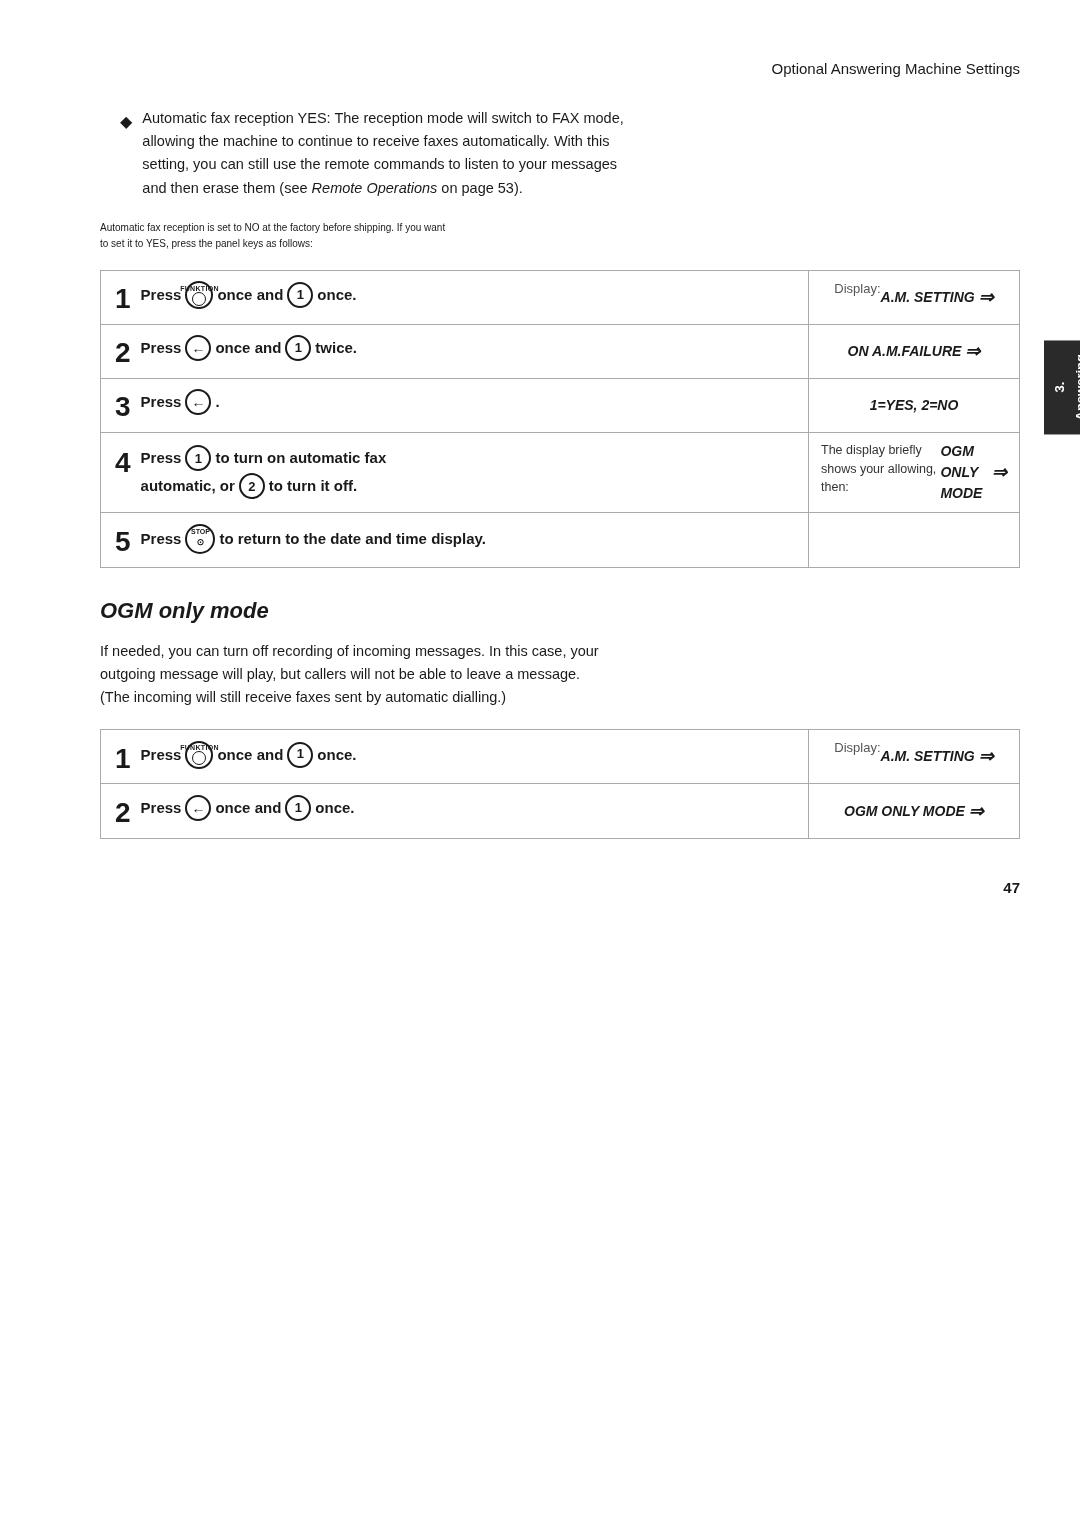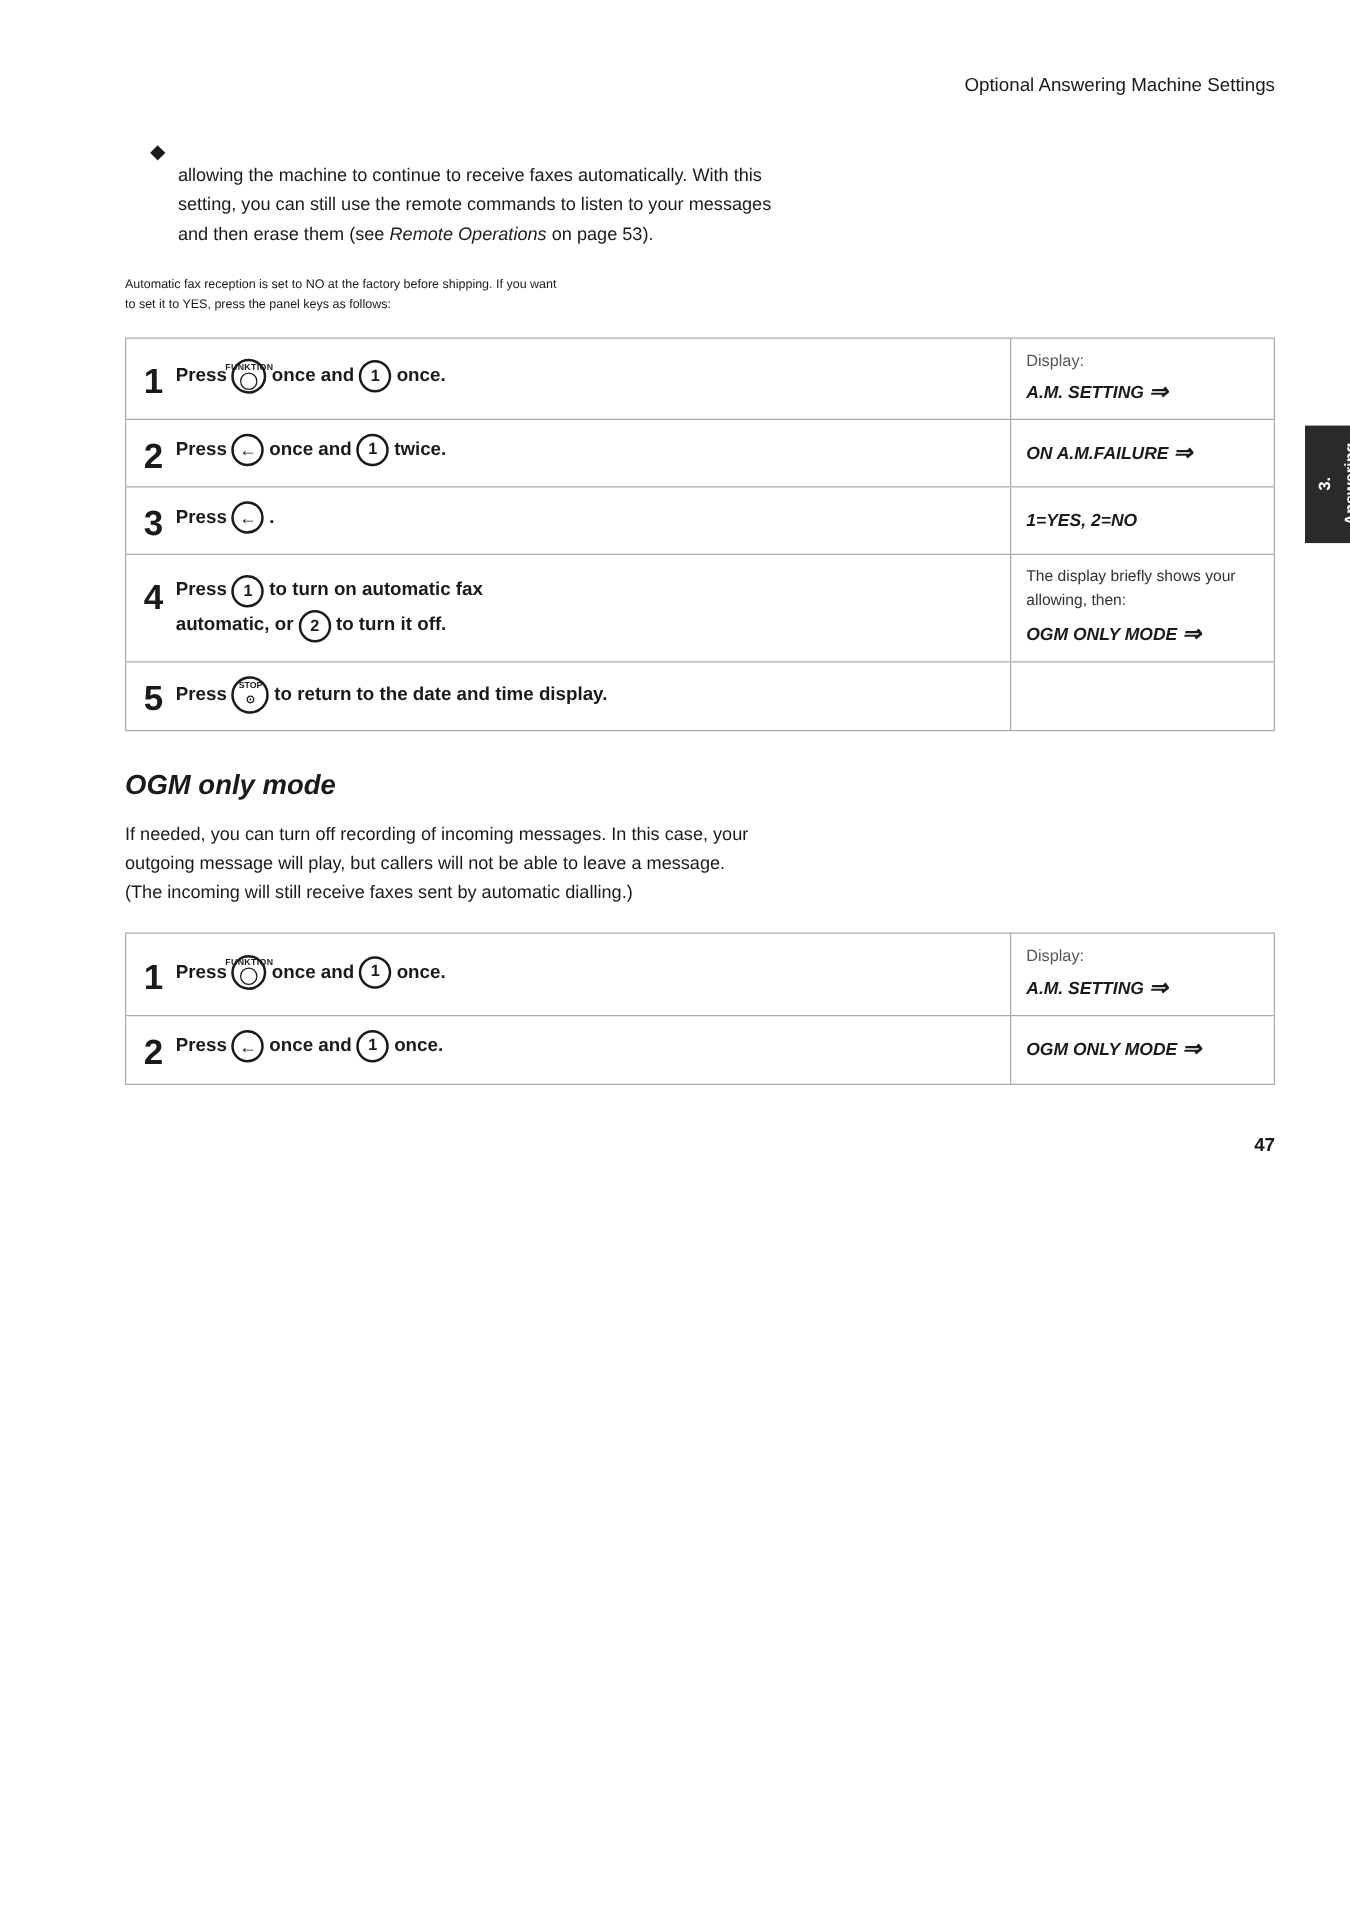--- a/index.html
+++ b/index.html
@@ -110,21 +110,21 @@
       justify-content: center;
     }
 
     .display-cell {
       width: 210px;
       flex-shrink: 0;
       padding: 8px 12px;
       font-size: 13.5px;
       line-height: 1.5;
       display: flex;
-      flex-direction: column;
+      flex-direction: row;
       justify-content: center;
     }
 
     .step-number {
       font-size: 28px;
       font-weight: bold;
       margin-right: 10px;
       line-height: 1;
       flex-shrink: 0;
       align-self: flex-start;
@@ -285,21 +285,21 @@
 <div class="page-container">
 
   <div class="page-header">
     <span>Optional Answering Machine Settings</span>
   </div>
 
   <div class="bullet-section">
     <div class="bullet-item">
       <span class="bullet-diamond">◆</span>
       <div>
-        <br>
+        <span>Automatic fax reception YES: The reception mode will switch to FAX mode,</span><br>
         <span>allowing the machine to continue to receive faxes automatically. With this</span><br>
         <span>setting, you can still use the remote commands to listen to your messages</span><br>
         <span>and then erase them (see <em>Remote Operations</em> on page 53).</span>
       </div>
     </div>
   </div>
 
   <div class="intro-text">
     <span>Automatic fax reception is set to NO at the factory before shipping. If you want</span><br>
     <span>to set it to YES, press the panel keys as follows:</span>

